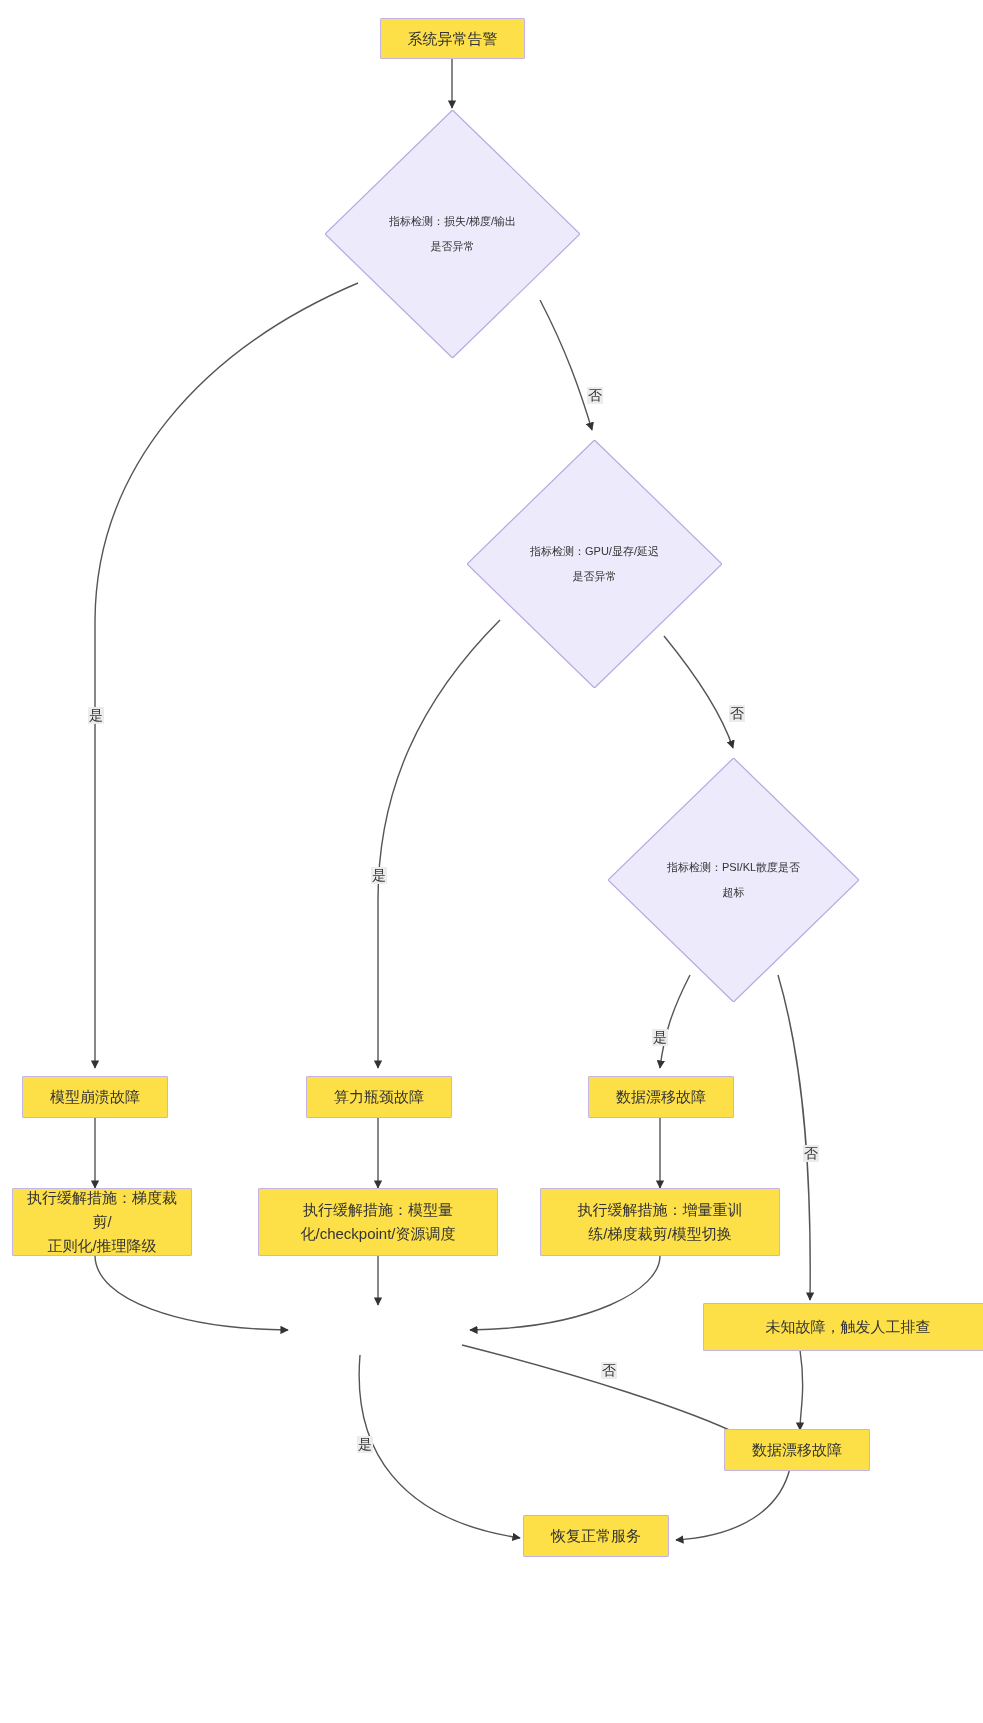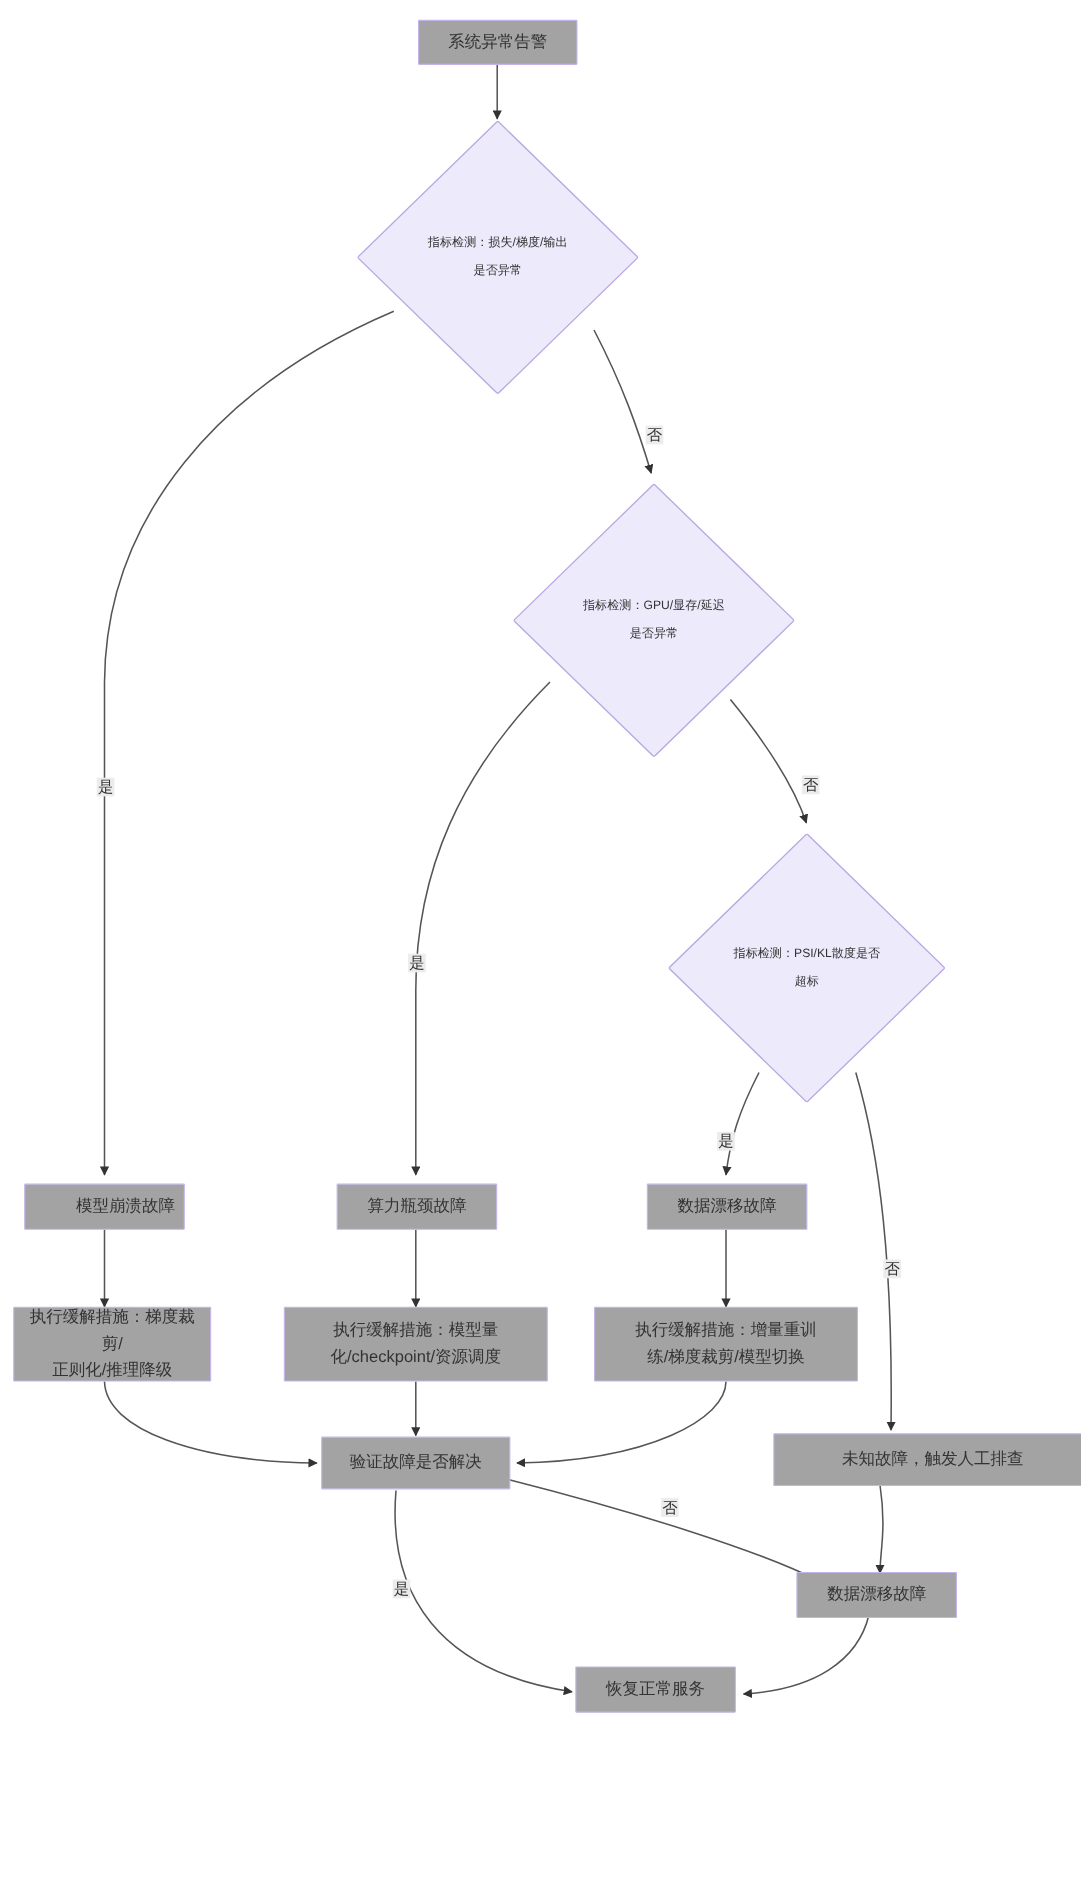--- a/index.html
+++ b/index.html
@@ -28,21 +28,21 @@
     align-items:center;
     justify-content:center;
     text-align:center;
     color:#333333;
     font-size:15px;
     line-height:24px;
     white-space:pre-line;
     z-index:2;
   }
   .rect{
-    background:#a3a3a3;
+    background:#fde047;
     border:1px solid #C4B5E8;
     border-radius:1px;
     padding:4px 8px;
   }
   .diamond-wrap{
     position:absolute;
     z-index:2;
   }
   .diamond-shape{
     position:absolute;
@@ -139,21 +139,21 @@
   </div>
 
   <div class="diamond-wrap" style="left:608px; top:758px; width:251px; height:244px;">
     <svg class="diamond-shape" viewBox="0 0 251 244" preserveAspectRatio="none">
       <polygon points="125.5,0 251,122 125.5,244 0,122" fill="#ECEAFB" stroke="#B9A7E2" stroke-width="1.2"></polygon>
     </svg>
     <div class="diamond-label">指标检测：PSI/KL散度是否
 超标</div>
   </div>
 
-  <div class="node rect" style="left:22px; top:1076px; width:146px; height:42px;justify-content:flex-end;">
+  <div class="node rect" style="left:22px; top:1076px; width:146px; height:42px;">
     <span>模型崩溃故障</span>
   </div>
 
   <div class="node rect" style="left:306px; top:1076px; width:146px; height:42px;">
     <span>算力瓶颈故障</span>
   </div>
 
   <div class="node rect" style="left:588px; top:1076px; width:146px; height:42px;">
     <span>数据漂移故障</span>
   </div>
@@ -166,23 +166,20 @@
   <div class="node rect" style="left:258px; top:1188px; width:240px; height:68px;">
     <span>执行缓解措施：模型量
 化/checkpoint/资源调度</span>
   </div>
 
   <div class="node rect" style="left:540px; top:1188px; width:240px; height:68px;">
     <span>执行缓解措施：增量重训
 练/梯度裁剪/模型切换</span>
   </div>
 
-  <div class="node rect" style="left:292px; top:1306px; width:172px; height:48px;">
-    <span>验证故障是否解决</span>
-  </div>
 
   <div class="node rect" style="left:703px; top:1303px; width:290px; height:48px;">
     <span>未知故障，触发人工排查</span>
   </div>
 
   <div class="node rect" style="left:724px; top:1429px; width:146px; height:42px;">
     <span>数据漂移故障</span>
   </div>
 
   <div class="node rect" style="left:523px; top:1515px; width:146px; height:42px;">

